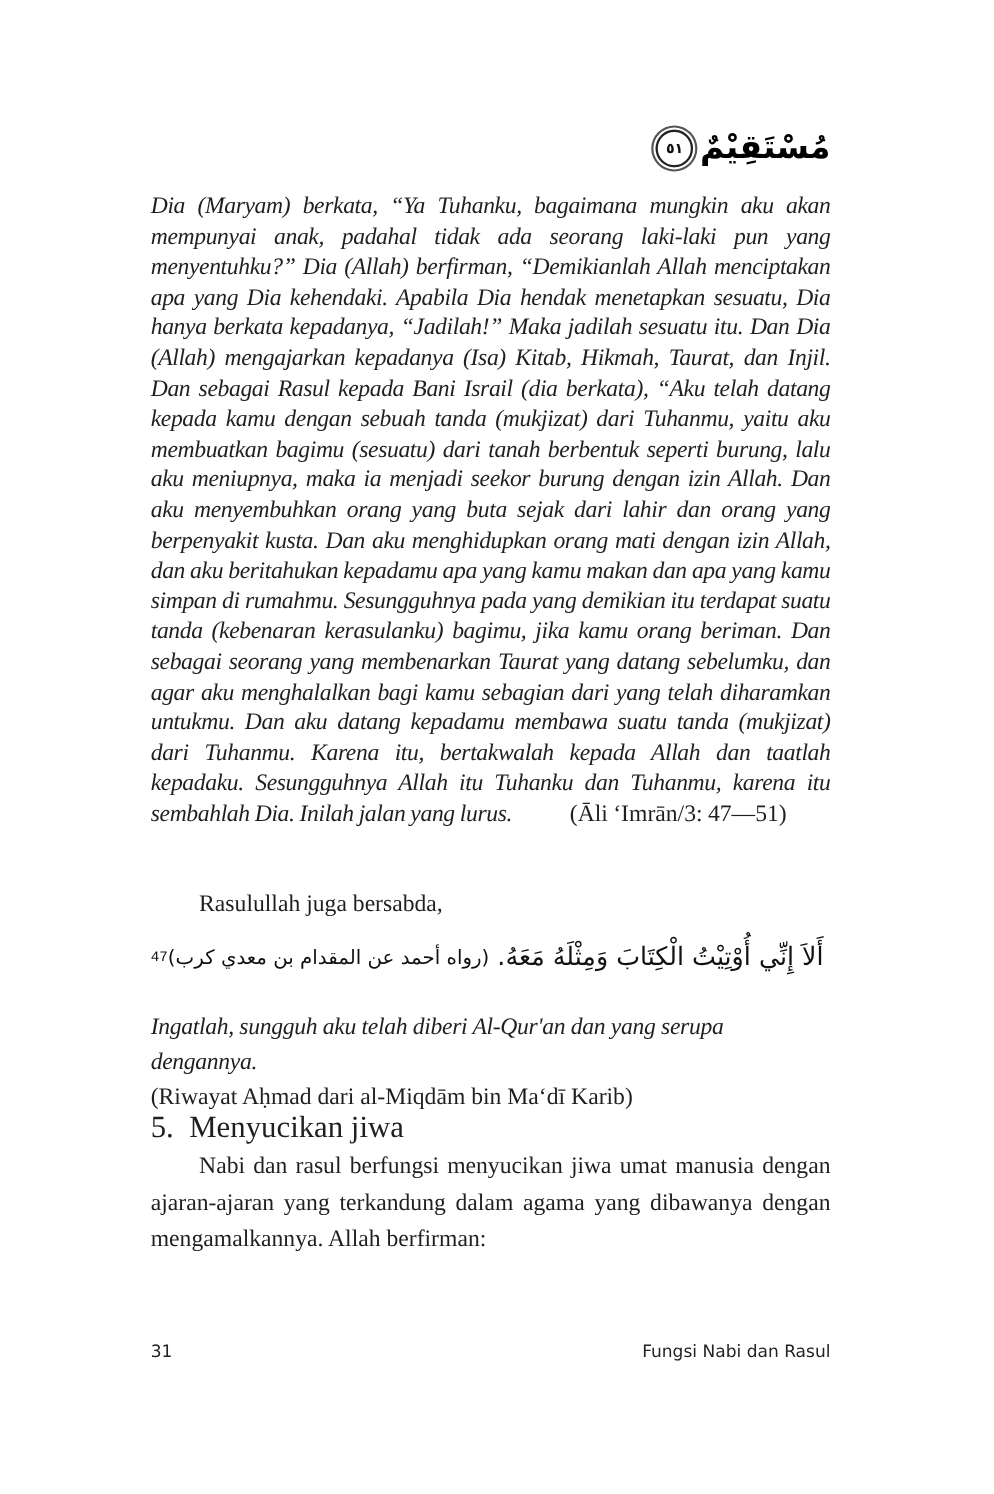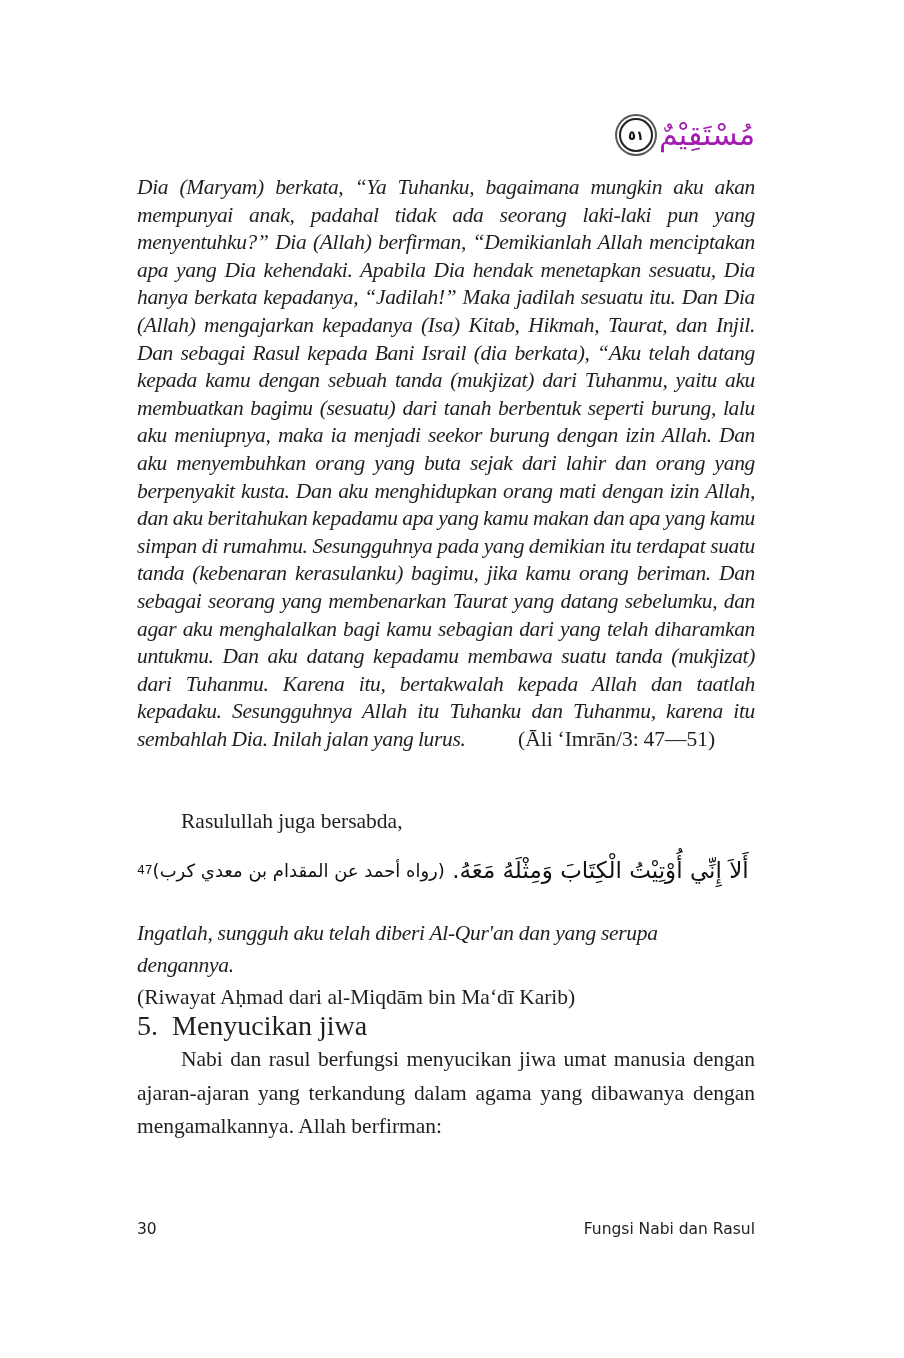--- a/index.html
+++ b/index.html
@@ -29,22 +29,22 @@
       height: 50px;
       display: flex;
       flex-direction: row;
       align-items: center;
       gap: 6px;
       direction: ltr;
     }
     .ayah-word {
       font-family: "DejaVu Sans", sans-serif;
       font-size: 30px;
-      font-weight: normal;
-      color: #a21caf;
+      font-weight: bold;
+      color: #000000;
       direction: rtl;
       line-height: 1;
     }
     .ayah-marker {
       width: 34px;
       height: 34px;
       border-radius: 50%;
       border: 2px solid #222;
       box-shadow: 0 0 0 2px #fff, 0 0 0 4px #555;
       display: flex;
@@ -174,17 +174,17 @@
   </div>
 
   <div class="section-heading">
     <span class="num">5.</span>
     <span>Menyucikan jiwa</span>
   </div>
 
   <div class="para indent body-para">Nabi dan rasul berfungsi menyucikan jiwa umat manusia dengan ajaran-ajaran yang terkandung dalam agama yang dibawanya dengan mengamalkannya. Allah berfirman:</div>
 
   <div class="footer">
-    <span>30</span>
+    <span>31</span>
     <span>Fungsi Nabi dan Rasul</span>
   </div>
 
 </div>
 
 </body></html>

